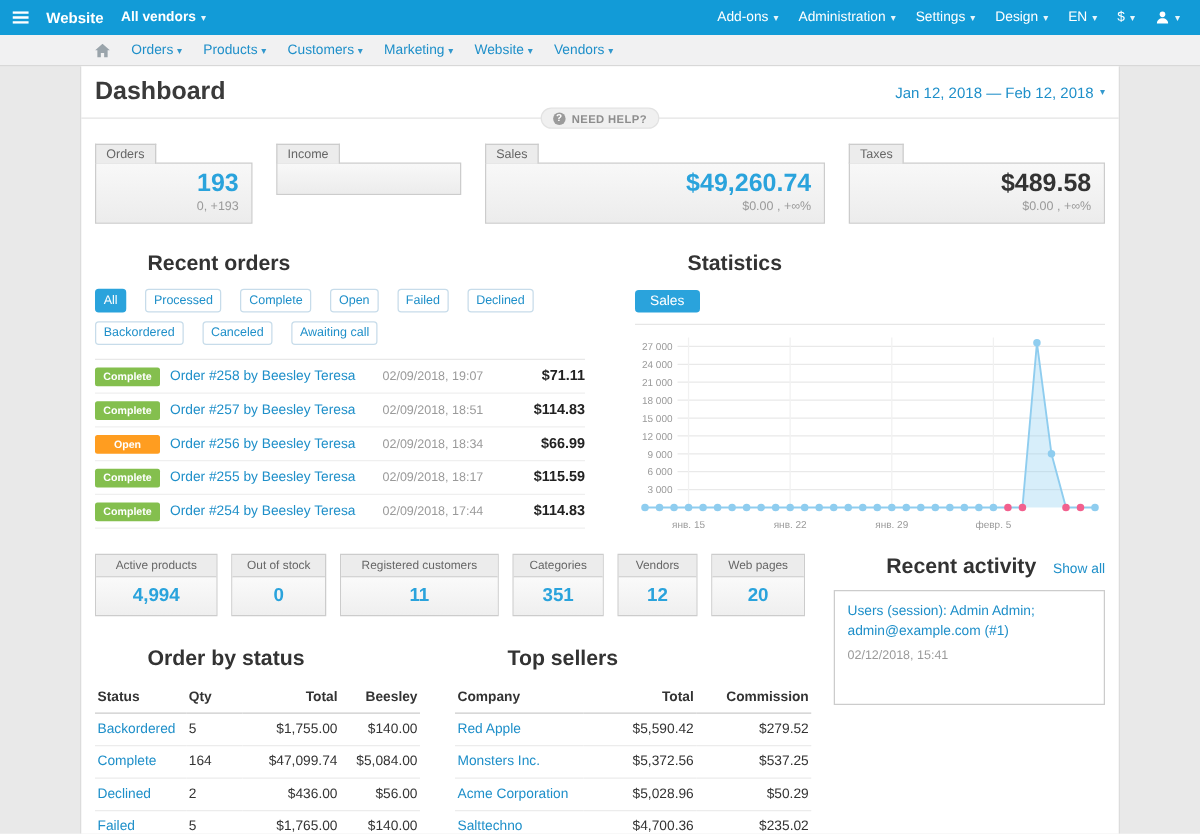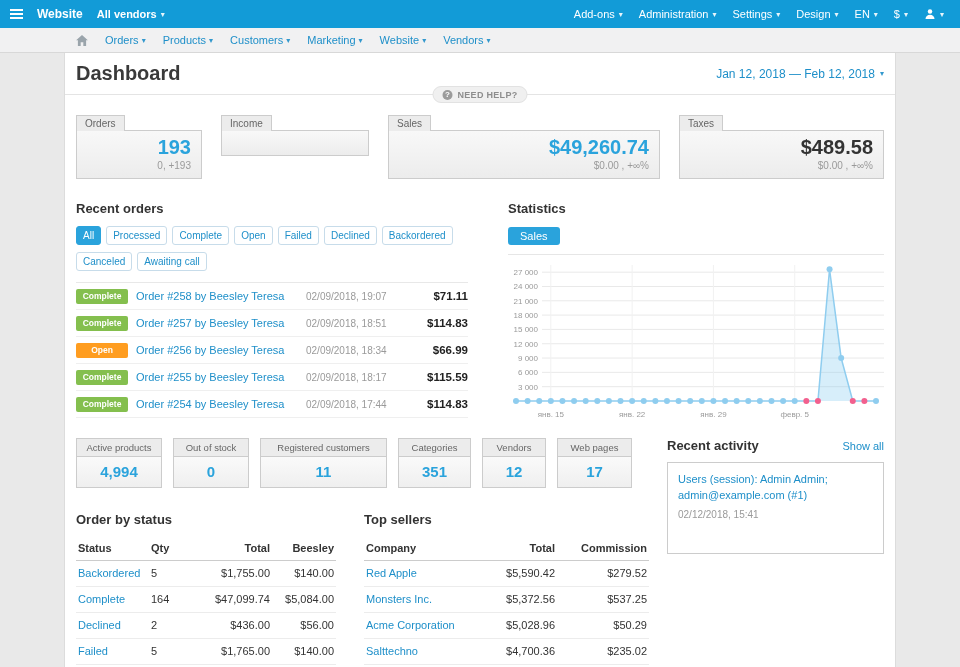--- a/index.html
+++ b/index.html
@@ -39,23 +39,23 @@
   .card-body { border:1px solid #ccc; background:linear-gradient(#f8f8f8,#ececec); padding:5px 10px 6px; text-align:right; }
   .card-value { font-size:20px; font-weight:bold; color:#333; white-space:nowrap; }
   .card-value.accent { color:var(--accent,#2aa3dc); }
   .card-sub { font-size:10px; color:#9a9a9a; min-height:12px; margin-top:1px; white-space:nowrap; }
   .w-orders{width:126px;flex:none;} .w-income{width:148px;flex:none;} .w-sales{flex:1;} .w-taxes{width:205px;flex:none;}
 
   
   .two-col { display:flex; gap:40px; padding:9px 11px 0; }
   .col-orders { width:392px; flex:none; }
   .col-stats { flex:1; min-width:0; }
-  .sec-title { font-size:13px; font-weight:bold; margin-bottom:10px; }
-
-  .pills { display:flex; flex-wrap:wrap; gap:7px 5px; padding-bottom:11px; }
+  .sec-title { font-size:17px; font-weight:bold; margin-bottom:10px;margin-left:42px; }
+
+  .pills { display:flex; flex-wrap:wrap; gap:7px 15px; padding-bottom:11px; }
   .pill { font-size:10px; color:var(--link,#1e8fc9); border:1px solid #c7dcea; border-radius:3px; padding:3px 6px; background:#fff; white-space:nowrap; }
   .pill.active { background:var(--accent,#2aa3dc); border-color:var(--accent,#2aa3dc); color:#fff; }
 
   .order-rows { border-top:1px solid #e8e8e8; }
   .order-row { display:flex; align-items:center; height:27px; border-bottom:1px solid #efefef; gap:8px; }
   .order-badge { flex:none; width:52px; text-align:center; font-size:8.5px; font-weight:bold; color:#fff; border-radius:2px; padding:2px 0 3px; background:var(--green,#84bf4e); }
   .order-link { font-size:11px; color:var(--link,#1e8fc9); text-decoration:none; flex:1; white-space:nowrap; overflow:hidden; }
   .order-date { font-size:10px; color:#9a9a9a; width:92px; flex:none; }
   .order-total { font-size:11.5px; font-weight:bold; width:62px; text-align:right; flex:none; color:#222; }
 
@@ -64,21 +64,21 @@
   #sales-chart { display:block; width:100%; height:164px; }
   #sales-chart text { font-size:8px; fill:#9a9a9a; }
 
   
   .bottom-wrap { display:flex; gap:18px; padding:15px 11px 0; }
   .bottom-left { width:573px; flex:none; }
   .mini-cards { display:flex; gap:11px; margin-bottom:24px; }
   .mini-card { border:1px solid #ccc; flex:none; }
   .m-tab { background:#ececec; border-bottom:1px solid #ccc; font-size:9.5px; color:#666; text-align:center; padding:3px 4px; white-space:nowrap; overflow:hidden; }
   .m-value { background:linear-gradient(#fafafa,#efefef); text-align:center; font-size:15px; font-weight:bold; color:var(--accent,#2aa3dc); padding:6px 4px 7px; }
-  .mc1{width:86px;} .mc2{width:76px;} .mc3{width:127px;} .mc4{width:73px;} .mc5{width:64px;} .mc6{width:75px;}
+  .mc1{width:98px;} .mc2{width:76px;} .mc3{width:127px;} .mc4{width:73px;} .mc5{width:64px;} .mc6{width:75px;}
 
   .tables-row { display:flex; gap:28px; }
   .tbl-status { width:260px; flex:none; }
   .tbl-sellers { flex:1; min-width:0; }
   table { width:100%; border-collapse:collapse; font-size:11px; }
   th { text-align:left; font-weight:bold; color:#333; padding:5px 2px 6px; border-bottom:1px solid #ccc; }
   td { padding:6px 2px 7px; border-bottom:1px solid #ececec; color:#333; }
   .r { text-align:right; }
   a.link { color:var(--link,#1e8fc9); text-decoration:none; }
 
@@ -360,21 +360,21 @@
         <div class="mini-card mc4" data-interactable="true">
           <div class="m-tab" data-interactable="false">Categories</div>
           <div class="m-value" data-interactable="false">351</div>
         </div>
         <div class="mini-card mc5" data-interactable="true">
           <div class="m-tab" data-interactable="false">Vendors</div>
           <div class="m-value" data-interactable="false">12</div>
         </div>
         <div class="mini-card mc6" data-interactable="true">
           <div class="m-tab" data-interactable="false">Web pages</div>
-          <div class="m-value" data-interactable="false">17</div>
+          <div class="m-value" data-interactable="false">20</div>
         </div>
       </div>
 
       <div class="tables-row">
         <section class="tbl-status" data-interactable="false">
           <h3 class="sec-title" data-interactable="false">Order by status</h3>
           <table data-interactable="false">
             <thead>
               <tr>
                 <th data-interactable="false">Status</th>

